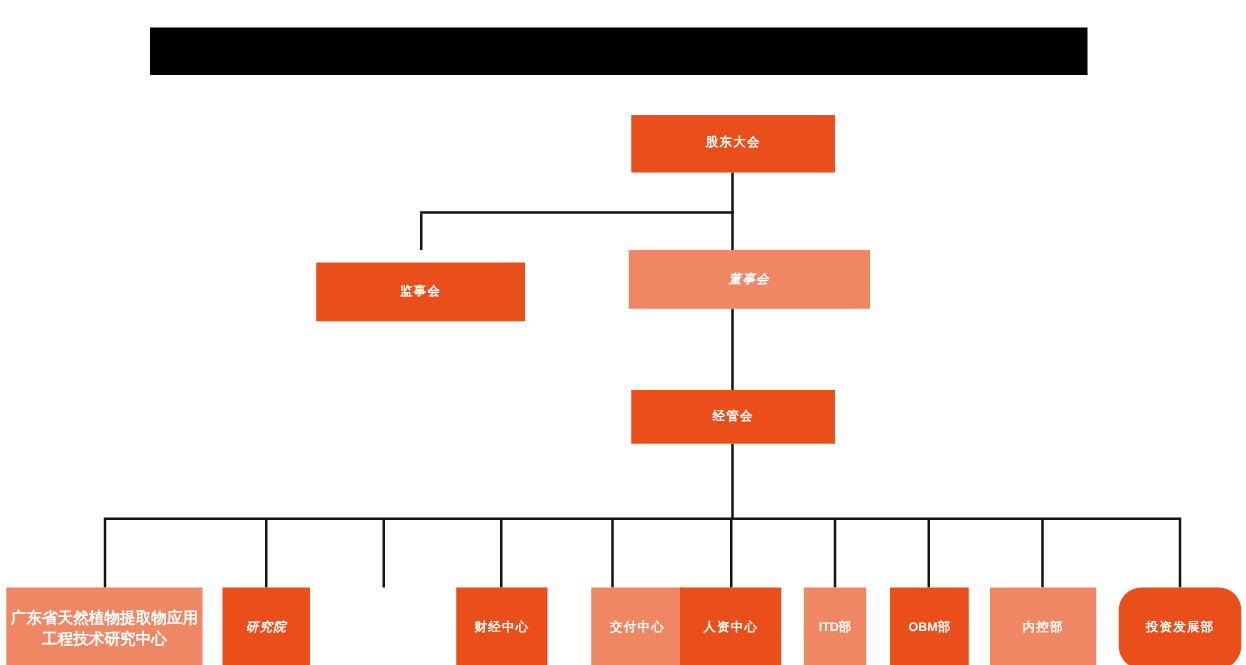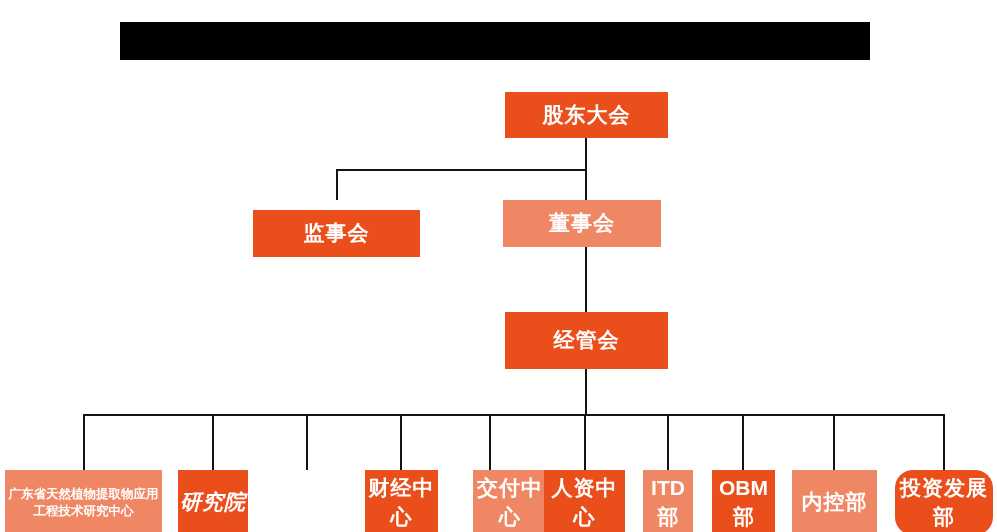--- a/index.html
+++ b/index.html
@@ -23,34 +23,34 @@
     height: 38px;
     background: #000000;
   }
   .node {
     position: absolute;
     display: flex;
     align-items: center;
     justify-content: center;
     color: #ffffff;
     font-weight: bold;
-    font-size: 21px;
+    font-size: 10px;
     letter-spacing: 1px;
     text-align: center;
     box-sizing: border-box;
     line-height: 1.35;
   }
   .primary   { background: #E94E1B; }
   .secondary { background: #EF8764; }
 
   
   .n-shareholders { left: 505px; top: 92px;  width: 163px; height: 46px; }
   .n-supervisors  { left: 253px; top: 200px; width: 167px; height: 47px; margin-top: 10px; }
-  .n-directors    { left: 503px; top: 200px; width: 158px; height: 47px; }
-  .n-management   { left: 505px; top: 312px; width: 163px; height: 57px; }
+  .n-directors    { left: 503px; top: 200px; width: 193px; height: 47px; font-style: italic; }
+  .n-management   { left: 505px; top: 312px; width: 163px; height: 43px; }
 
   
   .dept { top: 470px; height: 65px; }
   .d0 { left: 5px;   width: 157px; font-size: 12.5px; letter-spacing: 0; padding: 2px; }
   .d1 { left: 178px; width: 70px; font-style: italic; }
   .d2 { left: 267px; width: 81px; }
   .d3 { left: 365px; width: 73px; }
   .d4 { left: 453px; width: 74px; margin-left: 20px; }
   .d5 { left: 544px; width: 81px; }
   .d6 { left: 643px; width: 50px; letter-spacing: 0; }

